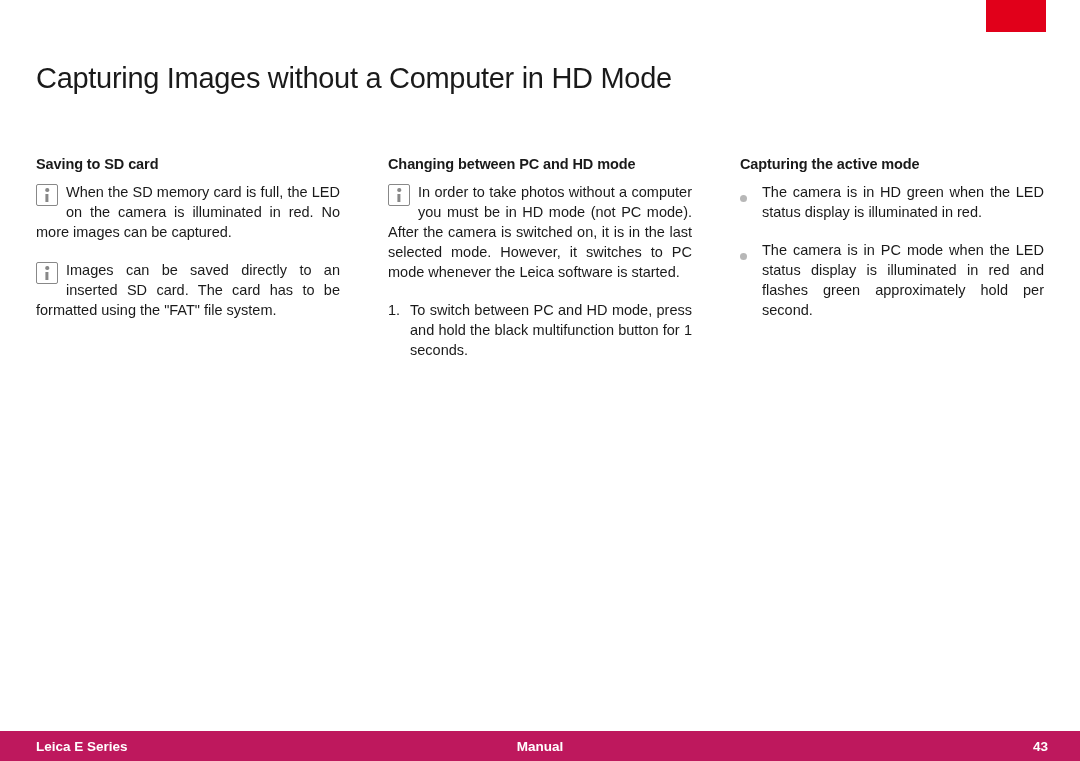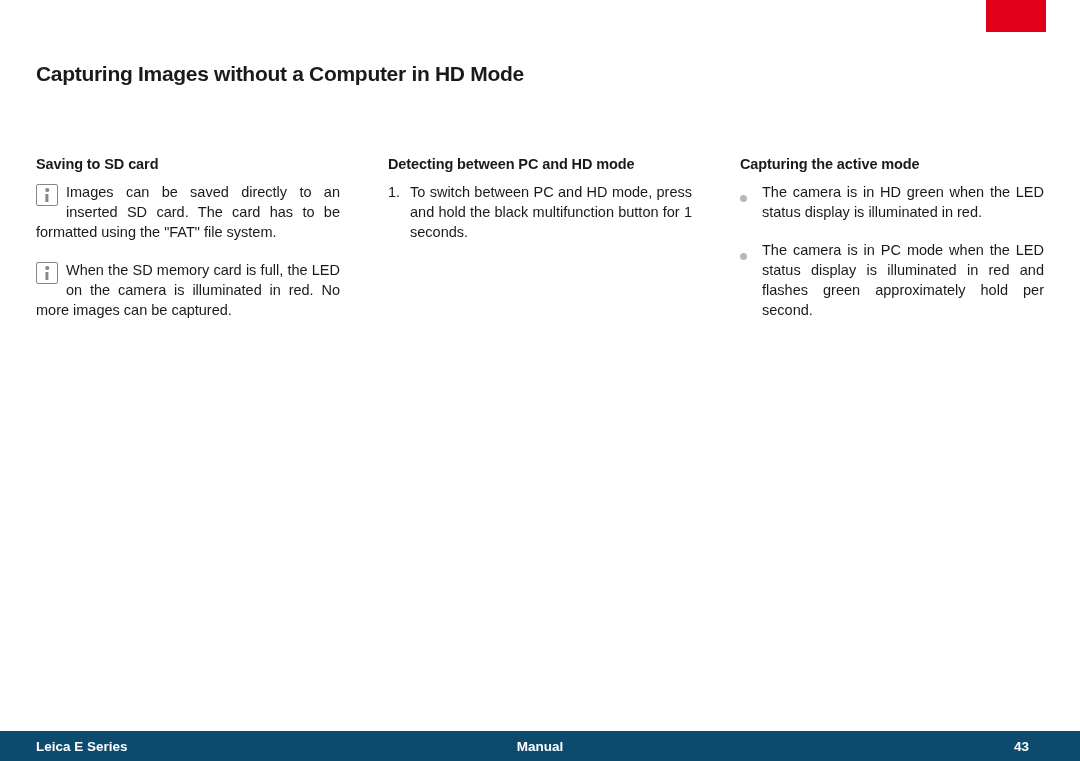--- a/index.html
+++ b/index.html
@@ -16,22 +16,22 @@
     top: 0;
     right: 34px;
     width: 60px;
     height: 32px;
     background: #e1001a;
   }
   .page-title {
     position: absolute;
     top: 62px;
     left: 36px;
-    font-size: 21px;
-    font-weight: 700;
+    font-size: 29px;
+    font-weight: 400;
     letter-spacing: -0.3px;
     color: #1a1a1a;
   }
   .columns {
     position: absolute;
     top: 154px;
     left: 36px;
     width: 1008px;
     display: flex;
     gap: 48px;
@@ -98,54 +98,58 @@
     width: 7px; height: 7px;
     background: #b7b7b7;
     border-radius: 50%;
   }
   .bullet-item .txt { flex: 1; }
   .footer {
     position: absolute;
     left: 0; right: 0;
     bottom: 0;
     height: 30px;
-    background: #0c4a6e;
+    background: #be185d;
     color: #fff;
     display: flex;
     align-items: center;
     font-size: 13.5px;
     font-weight: 700;
   }
   .footer .left  { position: absolute; left: 36px; }
   .footer .center{ position: absolute; left: 50%; transform: translateX(-50%); }
-  .footer .right { position: absolute; right: 51px; }
+  .footer .right { position: absolute; right: 32px; }
 </style>
 </head>
 <body>
 
 <div class="brand-block"></div>
 
 <h1 class="page-title">Capturing Images without a Computer in HD Mode</h1>
 
 <div class="columns">
 
   <div class="col">
     <h2>Saving to SD card</h2>
     <div class="info-block">
       <span class="info-icon"></span>
-      <span>Images can be saved directly to an inserted SD card. The card has to be formatted using the "FAT" file system.</span>
+      <span>When the SD memory card is full, the LED on the camera is illuminated in red. No more images can be captured.</span>
     </div>
     <div class="info-block">
       <span class="info-icon"></span>
-      <span>When the SD memory card is full, the LED on the camera is illuminated in red. No more images can be captured.</span>
+      <span>Images can be saved directly to an inserted SD card. The card has to be formatted using the "FAT" file system.</span>
     </div>
   </div>
 
   <div class="col">
-    <h2>Detecting between PC and HD mode</h2>
+    <h2>Changing between PC and HD mode</h2>
+    <div class="info-block">
+      <span class="info-icon"></span>
+      <span>In order to take photos without a computer you must be in HD mode (not PC mode). After the camera is switched on, it is in the last selected mode. However, it switches to PC mode whenever the Leica software is started.</span>
+    </div>
     <div class="num-item">
       <div class="num">1.</div>
       <div class="txt">To switch between PC and HD mode, press and hold the black multifunction button for 1 seconds.</div>
     </div>
   </div>
 
   <div class="col">
     <h2>Capturing the active mode</h2>
     <div class="bullet-item">
       <div class="bullet-dot"><span></span></div>

